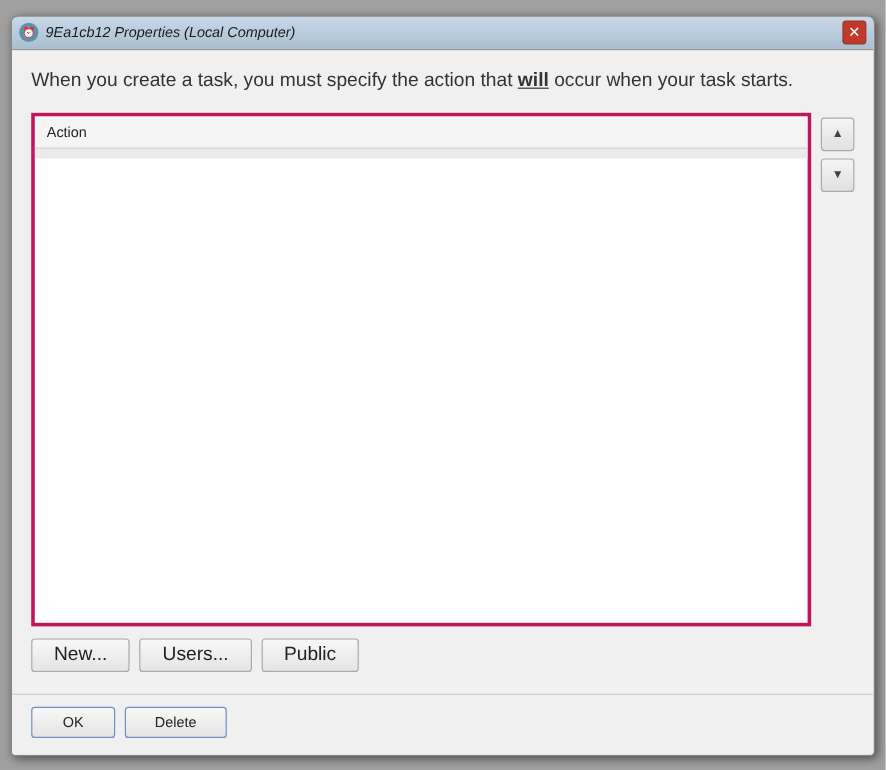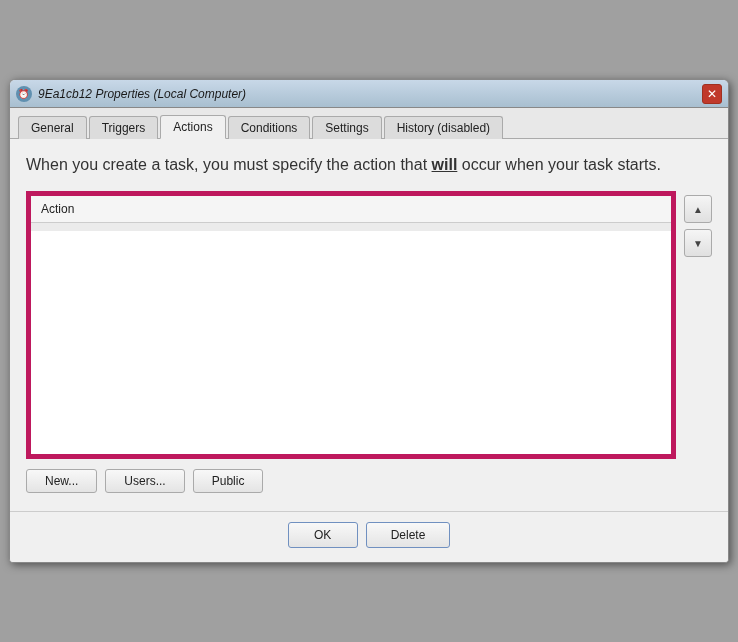--- a/index.html
+++ b/index.html
@@ -100,23 +100,23 @@
     .description-text strong {
       font-weight: bold;
       text-decoration: underline;
     }
     .actions-area {
       display: flex;
       gap: 8px;
     }
     .table-container {
       flex: 1;
-      border: 5px solid #be185d;
+      border: 3px solid #be185d;
       background: white;
-      height: 268px;
+      height: 428px;
       overflow: hidden;
     }
     .table-header {
       display: flex;
       background: #f5f5f5;
       border-bottom: 1px solid #ccc;
       padding: 4px 0;
     }
     .table-header-cell {
       padding: 2px 10px;
@@ -164,28 +164,28 @@
     .bottom-buttons {
       display: flex;
       gap: 8px;
       padding: 10px 0 4px 0;
     }
     .btn {
       padding: 4px 18px;
       background: linear-gradient(to bottom, #f8f8f8, #e4e4e4);
       border: 1px solid #aaa;
       border-radius: 3px;
-      font-size: 12px;
+      font-size: 16px;
       cursor: pointer;
       color: #222;
       min-width: 65px;
     }
     .footer {
       display: flex;
-      justify-content: center;
+      justify-content: flex-start;
       gap: 8px;
       padding: 10px 16px 14px 16px;
       border-top: 1px solid #ccc;
       background: #f0f0f0;
     }
     .footer-btn {
       padding: 5px 24px;
       background: linear-gradient(to bottom, #f8f8f8, #e4e4e4);
       border: 1px solid #7090c0;
       border-radius: 3px;
@@ -199,28 +199,20 @@
 <body>
 
 <div class="window">
 
   <div class="title-bar">
     <div class="title-bar-icon">⏰</div>
     <span class="title-bar-text">9Ea1cb12 Properties (Local Computer)</span>
     <div class="title-bar-close">✕</div>
   </div>
 
-  <div class="tabs-bar">
-    <div class="tab">General</div>
-    <div class="tab">Triggers</div>
-    <div class="tab active">Actions</div>
-    <div class="tab">Conditions</div>
-    <div class="tab">Settings</div>
-    <div class="tab">History (disabled)</div>
-  </div>
 
   <div class="tab-content">
     <div class="description-text">
       <span>When you create a task, you must specify the action that </span><strong>will</strong><span> occur when your task starts.</span>
     </div>
 
     <div class="actions-area">
 
       <div class="table-container">
         <div class="table-header">

